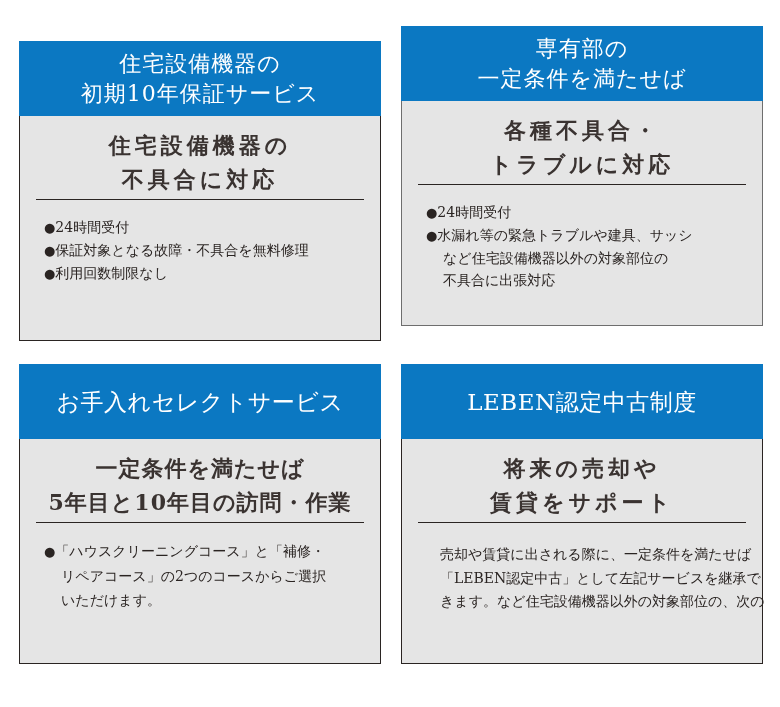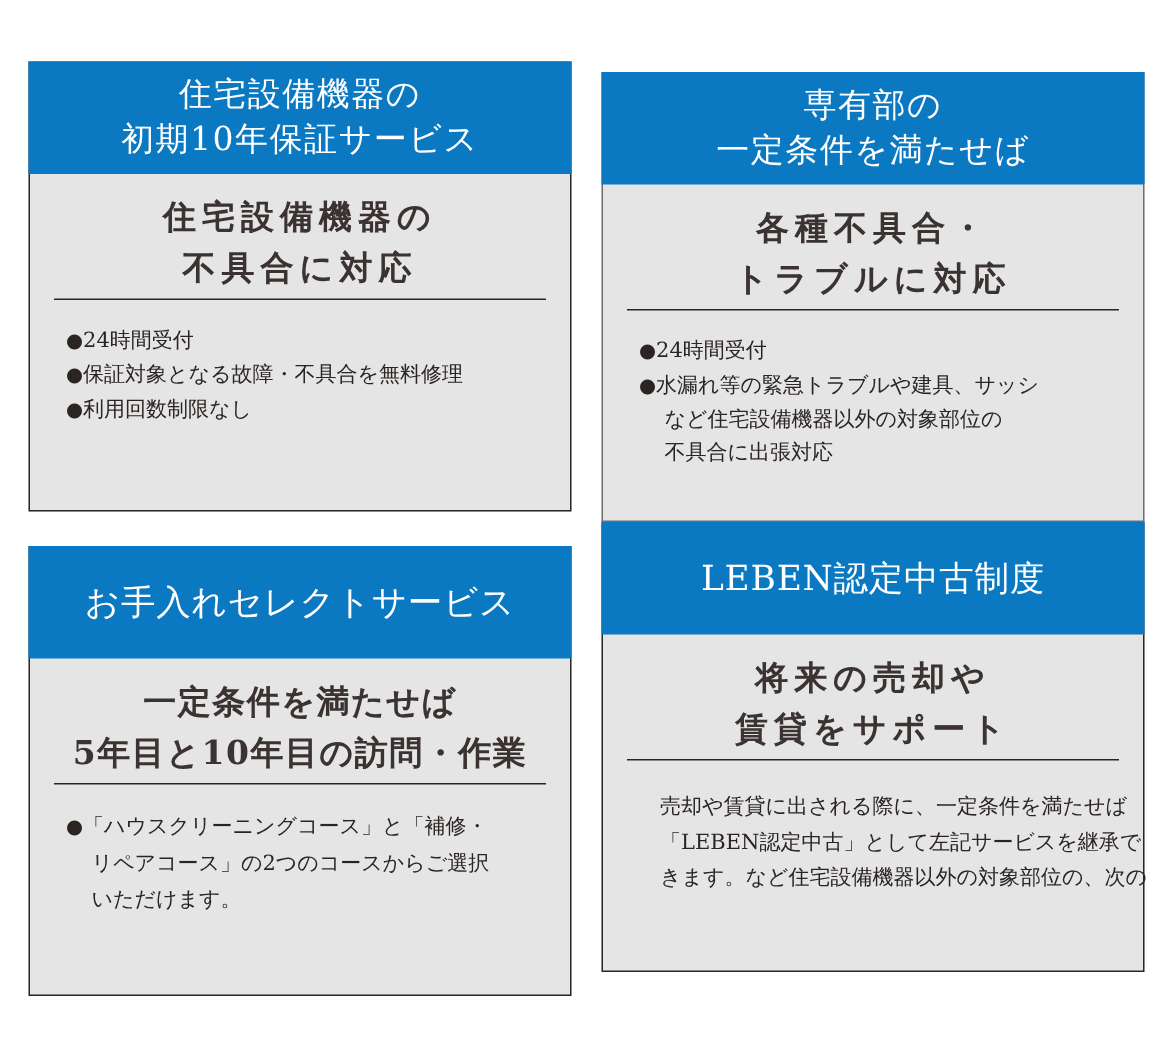--- a/index.html
+++ b/index.html
@@ -37,21 +37,21 @@
     <div class="sl">不具合に対応</div>
   </div>
   <div class="divider"></div>
   <ul class="bullets">
     <li><span class="dot">●</span><span>24時間受付</span></li>
     <li><span class="dot">●</span><span>保証対象となる故障・不具合を無料修理</span></li>
     <li><span class="dot">●</span><span>利用回数制限なし</span></li>
   </ul>
 </div>
 
-<div class="card right" style="left:401px; top:48px;">
+<div class="card right" style="left:401px; top:26px;">
   <div class="card-head">
     <div class="hl">専有部の</div>
     <div class="hl">一定条件を満たせば</div>
   </div>
   <div class="subtitle">
     <div class="sl">各種不具合・</div>
     <div class="sl">トラブルに対応</div>
   </div>
   <div class="divider"></div>
   <ul class="bullets">
@@ -67,21 +67,21 @@
   <div class="subtitle tight">
     <div class="sl">一定条件を満たせば</div>
     <div class="sl">5年目と10年目の訪問・作業</div>
   </div>
   <div class="divider"></div>
   <ul class="bullets" style="top:174px; line-height:24px;">
     <li style="line-height:24px;"><span class="dot">●</span><span>「ハウスクリーニングコース」と「補修・</span><span class="cont">リペアコース」の2つのコースからご選択</span><span class="cont">いただけます。</span></li>
   </ul>
 </div>
 
-<div class="card" style="left:401px; top:348px;">
+<div class="card" style="left:401px; top:364px;">
   <div class="card-head single">
     <div class="hl">LEBEN認定中古制度</div>
   </div>
   <div class="subtitle">
     <div class="sl">将来の売却や</div>
     <div class="sl">賃貸をサポート</div>
   </div>
   <div class="divider"></div>
   <div class="para">
     <span>売却や賃貸に出される際に、一定条件を満たせば</span>

